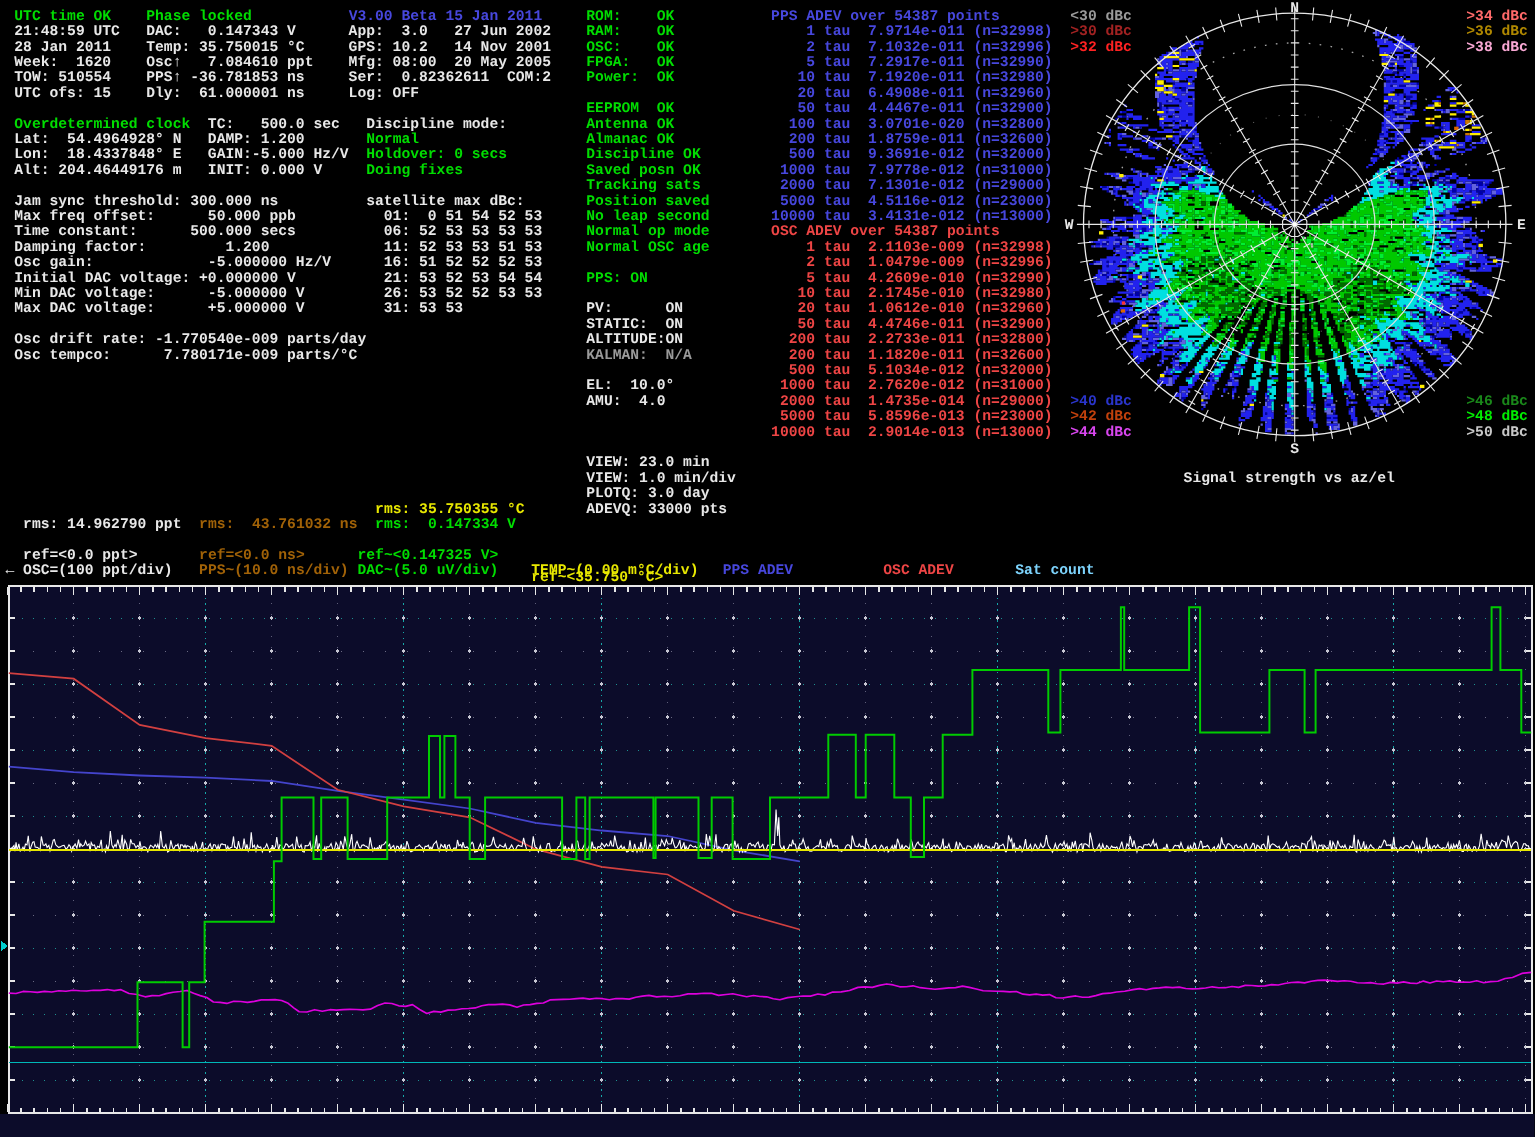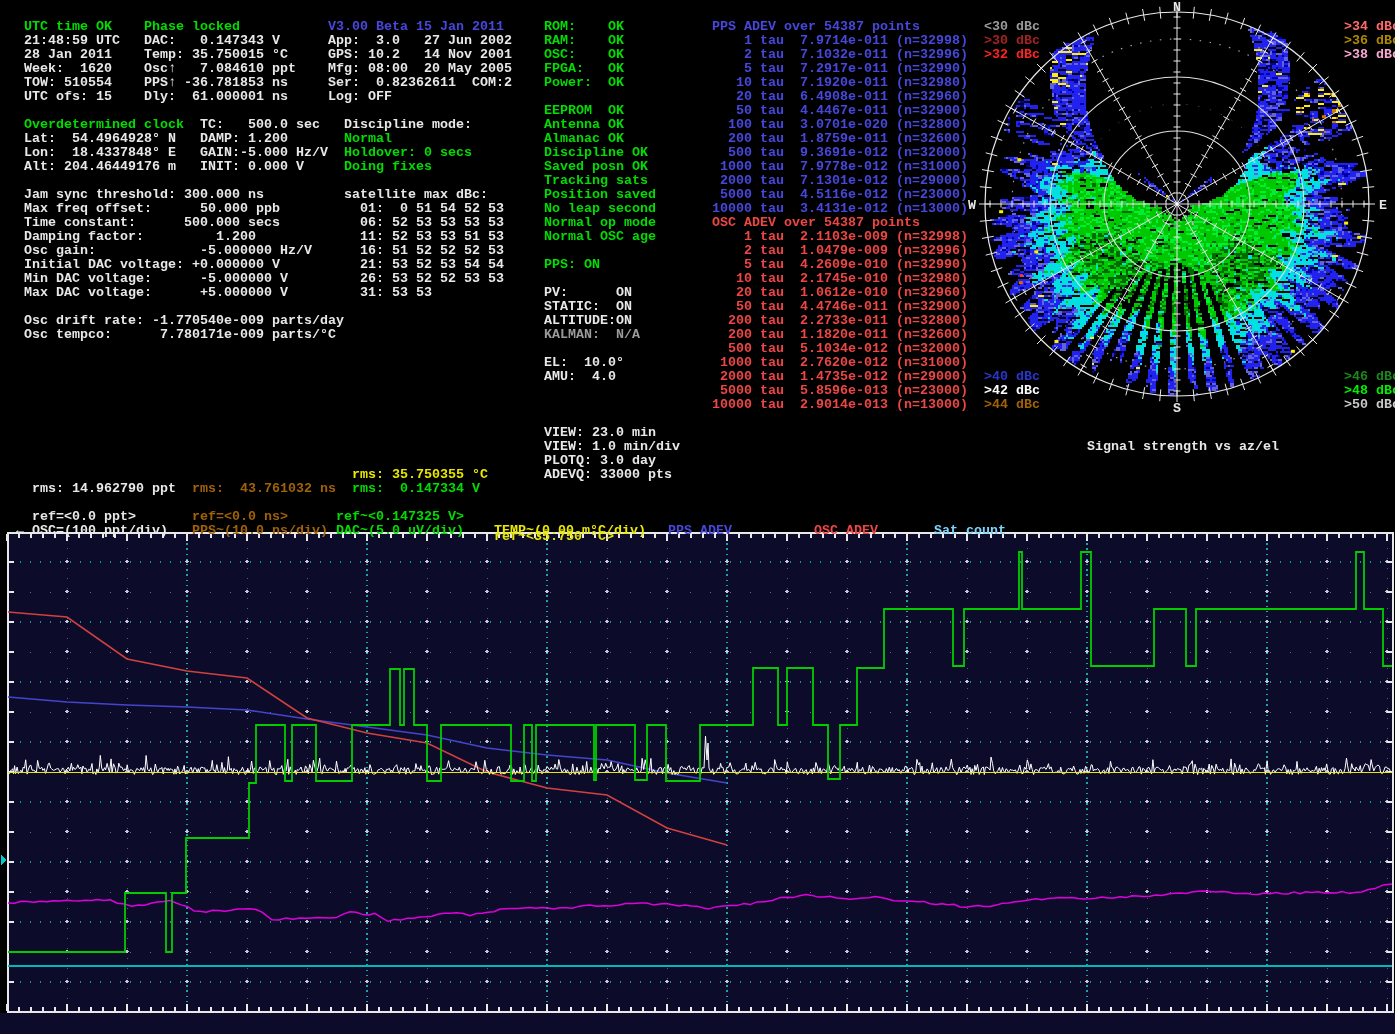--- a/index.html
+++ b/index.html
@@ -1,19 +1,19 @@
 <!DOCTYPE html>
 <html><head><meta charset="utf-8"><style>
 html,body{margin:0;padding:0;background:#000;width:1395px;height:1034px;overflow:hidden}
 .t{position:absolute;font:bold 13.3333px "Liberation Mono",monospace;line-height:14px;
-   white-space:pre;margin:12px;letter-spacing:0}
+   white-space:pre;margin:1px;letter-spacing:0}
 .g{color:#00dd00}.w{color:#e8e8e8}.b{color:#4747dd}.r{color:#ee4545}.gy{color:#9a9a9a}
 .m{color:#a16207}.y{color:#e8e800}.c{color:#7dd3fc}
 .dr{color:#a22222}.rr{color:#ff2222}.sa{color:#ff6a6a}.dy{color:#b08800}.yy{color:#f9a8d4}
-.bb{color:#2a35cc}.sb{color:#ffffff}.cc{color:#a16207}.dg{color:#1a881a}.gg{color:#00ee00}
+.bb{color:#2a35cc}.sb{color:#c2410c}.cc{color:#d946ef}.dg{color:#1a881a}.gg{color:#00ee00}
 .wg{color:#c8c8c8}
 </style></head>
 <body>
 <svg class="plot" width="1395" height="508" viewBox="0 0 1395 508" style="position:absolute;left:0;top:526px" shape-rendering="crispEdges">
     <rect x="7" y="7" width="1385" height="479" fill="#0c0c2a"></rect>
     <rect x="0" y="487" width="1395" height="21" fill="#0c0c2a"></rect>
     <line x1="10" y1="36" x2="1390" y2="36" stroke="#1d9090" stroke-width="1.1" stroke-dasharray="1.3 8.7"></line>
     <line x1="10" y1="96" x2="1390" y2="96" stroke="#1d9090" stroke-width="1.1" stroke-dasharray="1.3 8.7"></line>
     <line x1="10" y1="156" x2="1390" y2="156" stroke="#1d9090" stroke-width="1.1" stroke-dasharray="1.3 8.7"></line>
     <line x1="10" y1="216" x2="1390" y2="216" stroke="#1d9090" stroke-width="1.1" stroke-dasharray="1.3 8.7"></line>
@@ -178,21 +178,21 @@
 <span class="r">    1 tau  2.1103e-009 (n=32998)</span>
 <span class="r">    2 tau  1.0479e-009 (n=32996)</span>
 <span class="r">    5 tau  4.2609e-010 (n=32990)</span>
 <span class="r">   10 tau  2.1745e-010 (n=32980)</span>
 <span class="r">   20 tau  1.0612e-010 (n=32960)</span>
 <span class="r">   50 tau  4.4746e-011 (n=32900)</span>
 <span class="r">  200 tau  2.2733e-011 (n=32800)</span>
 <span class="r">  200 tau  1.1820e-011 (n=32600)</span>
 <span class="r">  500 tau  5.1034e-012 (n=32000)</span>
 <span class="r"> 1000 tau  2.7620e-012 (n=31000)</span>
-<span class="r"> 2000 tau  1.4735e-012 (n=29000)</span>
+<span class="r"> 2000 tau  1.4735e-014 (n=29000)</span>
 <span class="r"> 5000 tau  5.8596e-013 (n=23000)</span>
 <span class="r">10000 tau  2.9014e-013 (n=13000)</span></pre>
 <pre class="t" style="left:972px;top:8px"><span class="gy">&lt;30 dBc</span>
 <span class="dr">&gt;30 dBc</span>
 <span class="rr">&gt;32 dBc</span></pre>
 <pre class="t" style="left:1332px;top:8px"><span class="sa">&gt;34 dBc</span>
 <span class="dy">&gt;36 dBc</span>
 <span class="yy">&gt;38 dBc</span></pre>
 <pre class="t" style="left:972px;top:358px"><span class="bb">&gt;40 dBc</span>
 <span class="sb">&gt;42 dBc</span>

